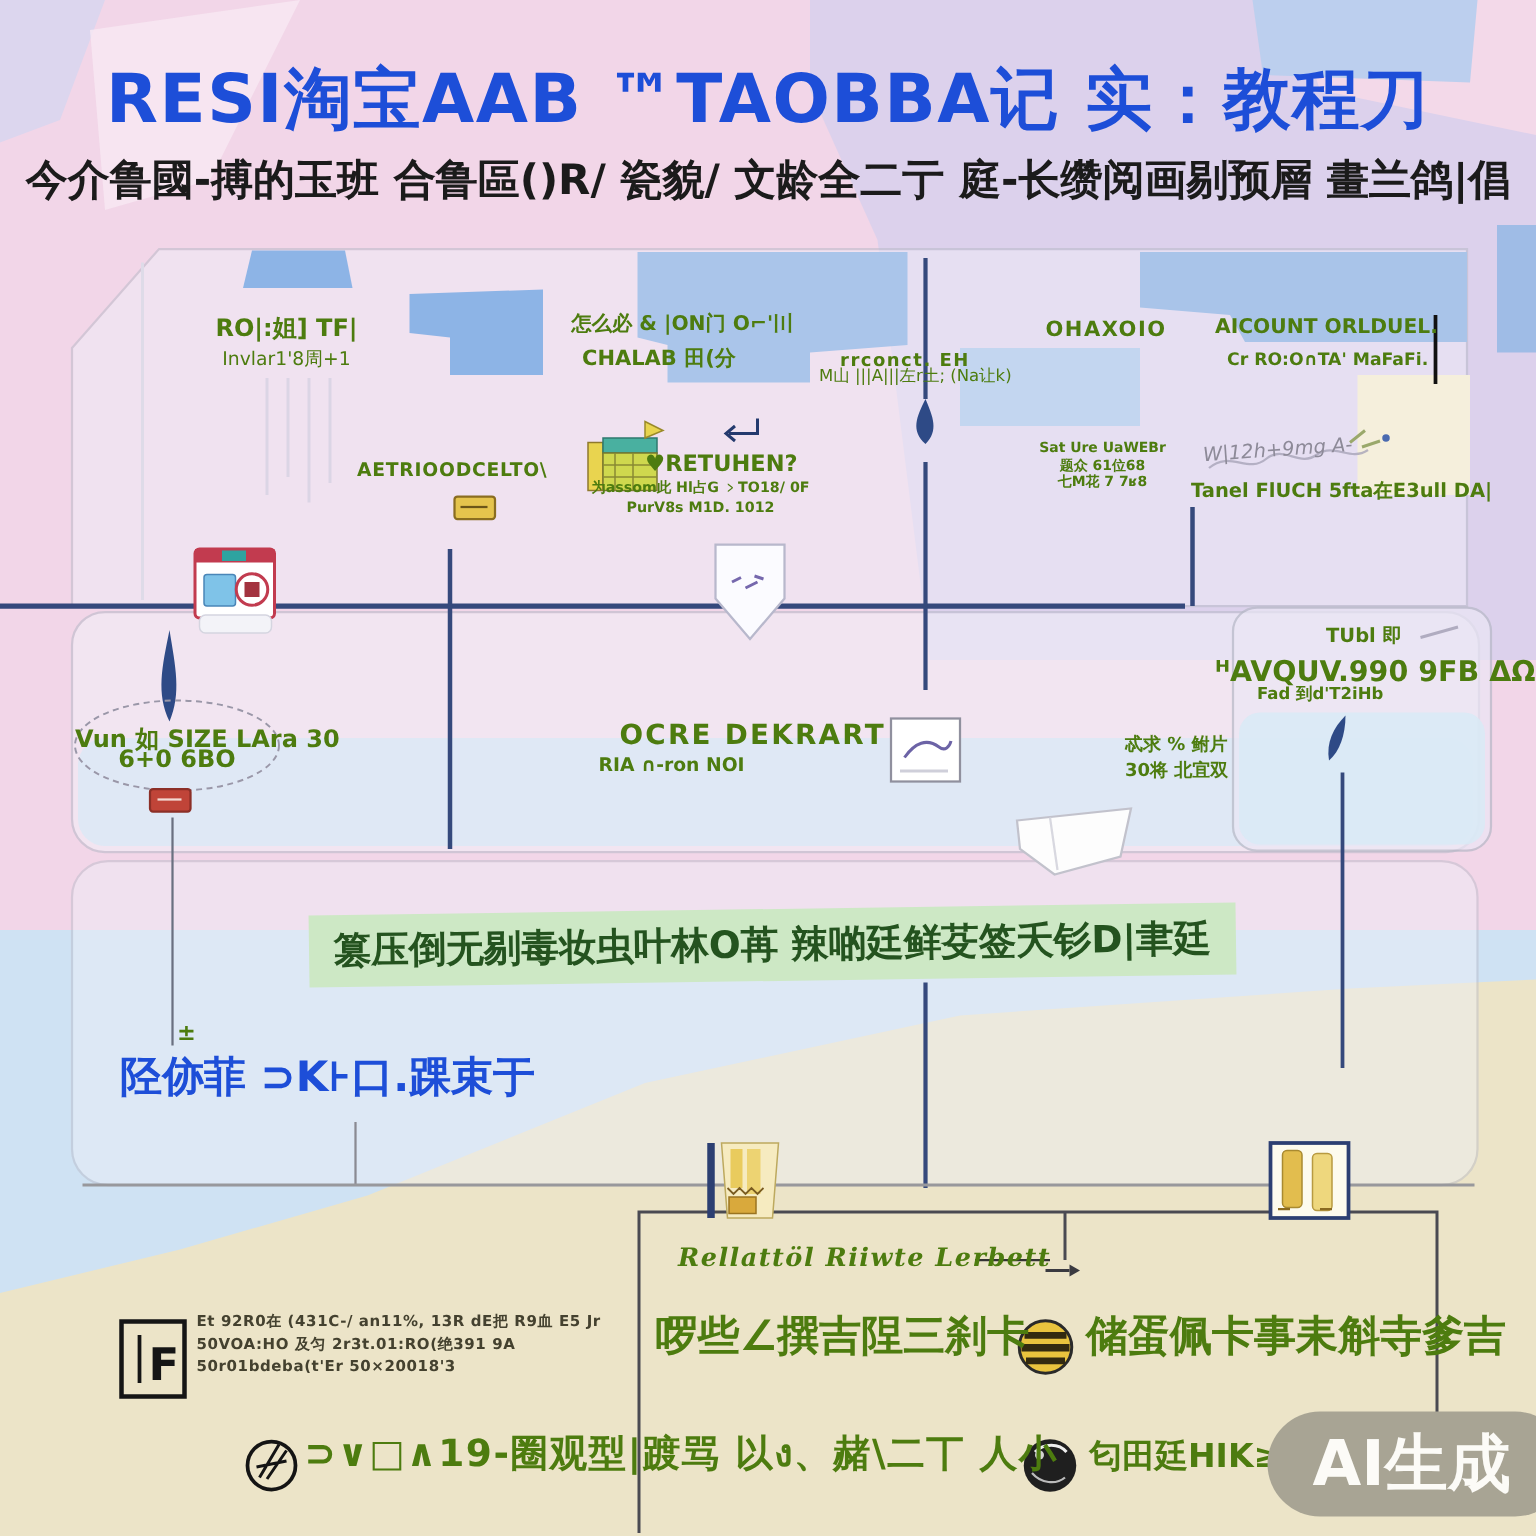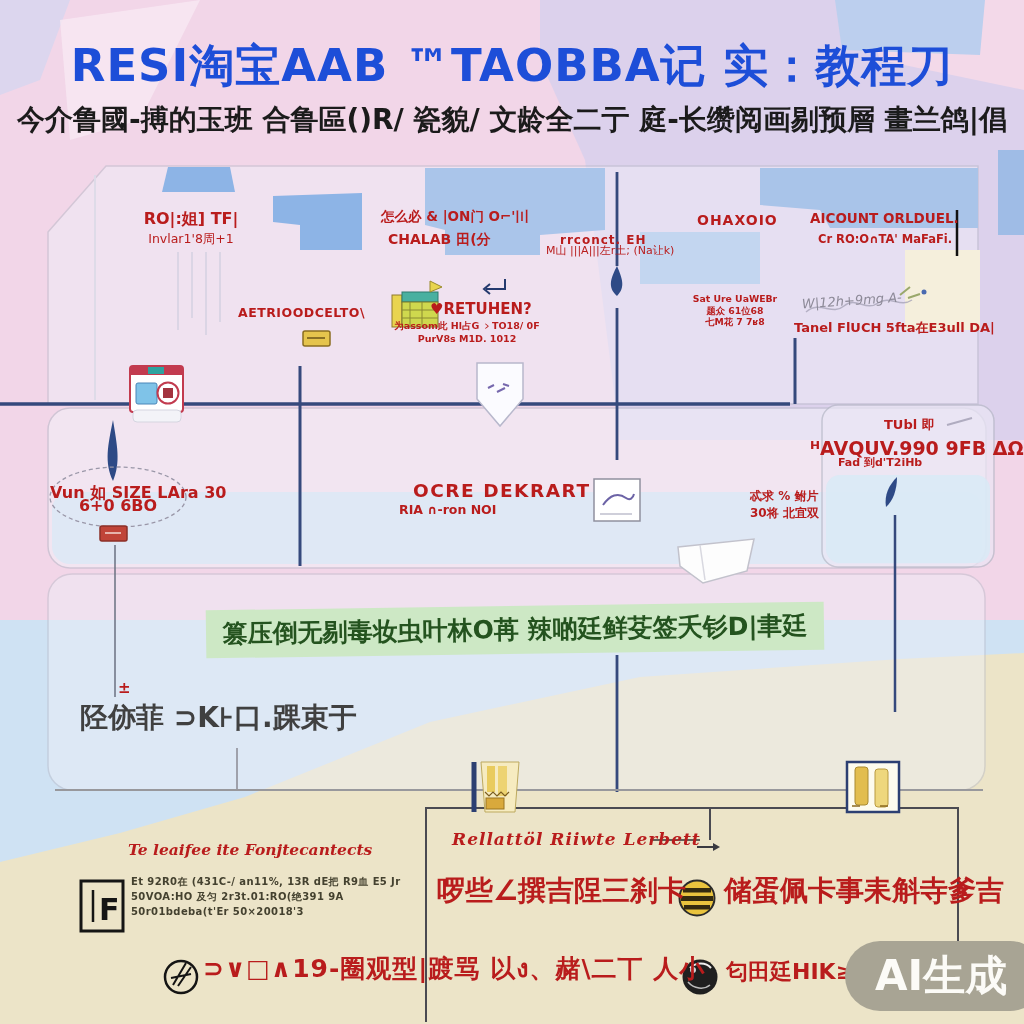--- a/index.html
+++ b/index.html
@@ -1,19 +1,19 @@
 <!DOCTYPE html>
 <html><head>
 <meta charset="utf-8">
 <style>
   html,body{margin:0;padding:0;background:#e8e4ee;}
   .stage{position:relative;width:1024px;height:1024px;overflow:hidden;
          background:#f2d6e8;font-family:"DejaVu Sans","Liberation Sans",sans-serif;}
   svg.layer{position:absolute;left:0;top:0;}
-  .t{position:absolute;white-space:nowrap;color:#b91c1c;line-height:1.15;}
+  .t{position:absolute;white-space:nowrap;color:#4d7c0f;line-height:1.15;}
   .ctr{text-align:center;}
   .title{left:512px;top:40px;transform:translateX(-50%);font-size:45px;font-weight:800;
          letter-spacing:1px;color:#1d4ed8;}
   .subtitle{left:512px;top:104px;transform:translateX(-50%);font-size:28px;font-weight:700;color:#1b1b1b;}
   .n-rowth1{left:115px;top:210px;width:152px;font-size:16px;font-weight:700;}
   .n-rowth2{left:112px;top:232px;width:158px;font-size:12.5px;}
   .n-ion1{left:381px;top:209px;font-size:13.5px;font-weight:600;}
   .n-ion2{left:388px;top:231px;font-size:14px;font-weight:800;}
   .n-mark1{left:546px;top:212px;font-size:11px;margin-top:33px;}
   .n-mark2{left:560px;top:234px;font-size:12px;font-weight:800;letter-spacing:1px;}
@@ -31,21 +31,21 @@
   .m-cloud{left:50px;top:486px;width:136px;font-size:16px;line-height:13px;font-weight:600;}
   .m-ocre1{left:413px;top:480px;font-size:18.5px;font-weight:800;letter-spacing:1.5px;}
   .m-ocre2{left:399px;top:503px;font-size:12.5px;font-weight:800;}
   .m-tubl1{left:884px;top:418px;font-size:13px;font-weight:800;}
   .m-tubl2{left:810px;top:438px;font-size:19px;font-weight:800;}
   .m-tubl3{left:838px;top:457px;font-size:11px;font-weight:600;}
   .m-stats{left:750px;top:488px;font-size:12px;line-height:17px;font-weight:800;}
   .banner{left:206px;top:606px;width:618px;height:48px;background:#cde8c5;color:#24531f;
           font-size:25px;font-weight:800;line-height:48px;text-align:center;transform:rotate(-.8deg);}
   .pm{left:118px;top:680px;font-size:15px;font-weight:700;}
-  .note{left:80px;top:702px;font-size:28px;font-weight:800;color:#404040;}
+  .note{left:80px;top:702px;font-size:28px;font-weight:800;color:#1d4ed8;}
   .bracket-label{left:452px;top:830px;font-size:17px;font-weight:600;font-style:italic;
                  font-family:"DejaVu Serif","Liberation Serif",serif;letter-spacing:1px;}
   .info-h{left:128px;top:841px;font-size:15.5px;font-weight:600;font-style:italic;
           font-family:"DejaVu Serif","Liberation Serif",serif;}
   .info-l{left:131px;top:874px;font-size:10px;line-height:15px;color:#44412f;font-weight:700;letter-spacing:.4px;}
   .c-label{left:437px;top:875px;font-size:28px;font-weight:800;}
   .r-label{left:724px;top:875px;font-size:28px;font-weight:800;}
   .f-text{left:203px;top:955px;font-size:25px;font-weight:800;letter-spacing:1px;}
   .f-right{left:726px;top:959px;font-size:22px;font-weight:800;}
   .wm{left:845px;top:941px;width:200px;height:70px;border-radius:35px;background:#a8a494;
@@ -231,21 +231,20 @@
   <div class="t m-tubl1">TUbl 即</div>
   <div class="t m-tubl2">ᴴAVQUV.990 9FB ΔΩS</div>
   <div class="t m-tubl3">Fad 到d'T2iHb</div>
   <div class="t m-stats"><span>忒求 % 鲋片</span><br><span>30将 北宜双</span></div>
 
   <div class="t banner">篡压倒无剔毒妆虫叶林O苒 辣啲廷鲜芟签夭钐D|聿廷</div>
   <div class="t pm">±</div>
   <div class="t note">陉㑊菲 ⊃K⊦口.踝束于</div>
 
   <div class="t bracket-label">Rellattöl Riiwte Lerbett</div>
-  <div class="t info-h">Te leaifee ite Fonjtecantects</div>
   <div class="t info-l"><span>Et 92R0在 (431C-/ an11%, 13R dE把 R9血 E5 Jr</span><br><span>50VOA:HO 及匀 2r3t.01:RO(绝391 9A</span><br><span>50r01bdeba(t'Er 50×20018'3</span></div>
   <div class="t c-label">啰些∠撰吉陧三刹卡</div>
   <div class="t r-label">储蛋佩卡事耒斛寺爹吉</div>
   <div class="t f-text">⊃∨□∧19-圈观型|踱骂 以ง、赭\二丅 人小</div>
   <div class="t f-right">匂田廷HIK≥5</div>
 
   <div class="t wm">AI生成</div>
 </div>
 
 </body></html>

